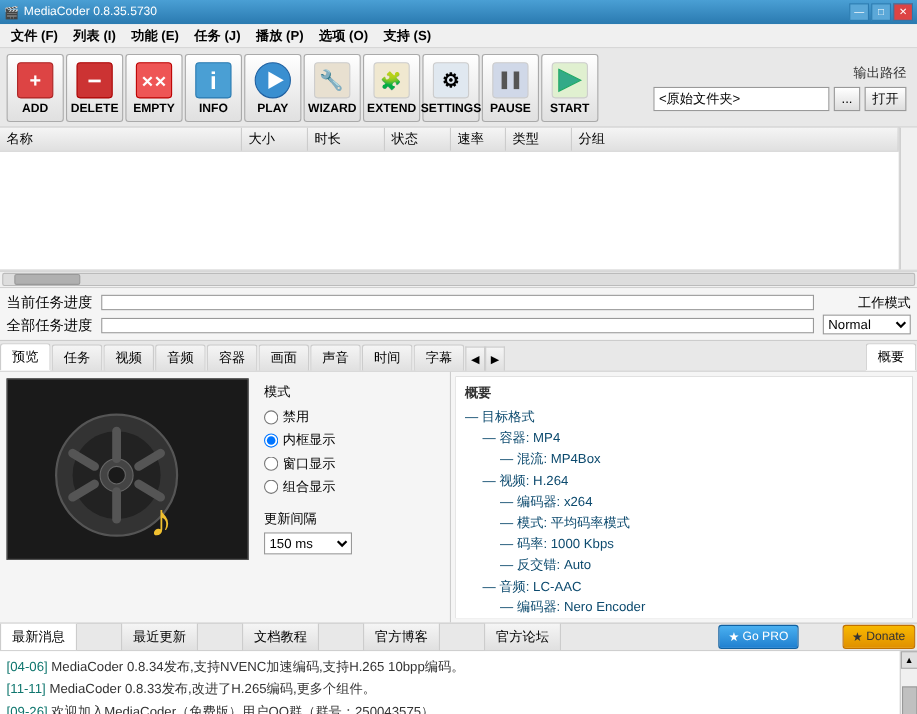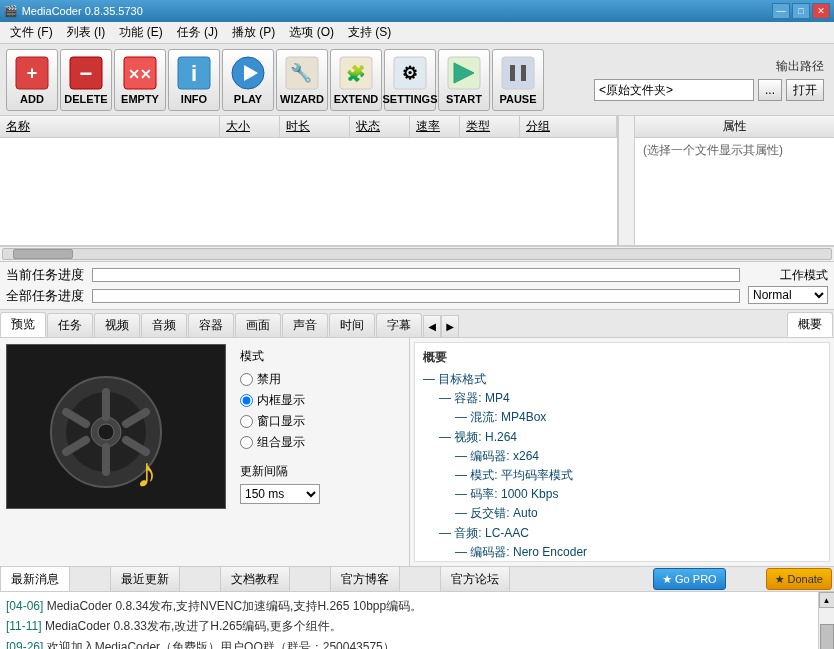--- a/index.html
+++ b/index.html
@@ -35,20 +35,21 @@
     }
     .title-btn.close { background: #d44; }
     .menu-bar {
       background: #f0f0f0;
       height: 22px;
       display: flex;
       align-items: center;
       border-bottom: 1px solid #ccc;
       padding: 0 4px;
       gap: 2px;
+      font-weight: bold;
     }
     .menu-item {
       padding: 2px 6px;
       cursor: pointer;
       font-size: 12px;
     }
     .toolbar {
       background: #e8e8e8;
       height: 72px;
       display: flex;
@@ -114,21 +115,20 @@
     .file-table {
       flex: 1;
       border-right: 1px solid #ccc;
       overflow: hidden;
     }
     .file-table-header {
       display: flex;
       background: linear-gradient(to bottom, #f5f5f5, #e0e0e0);
       border-bottom: 1px solid #ccc;
       height: 22px;
-      text-decoration: underline;
     }
     .file-col {
       border-right: 1px solid #ccc;
       padding: 2px 6px;
       font-size: 12px;
       display: flex;
       align-items: center;
     }
     .file-col.name { width: 220px; }
     .file-col.size { width: 60px; }
@@ -476,35 +476,35 @@
       <svg width="36" height="36" viewBox="0 0 36 36">
         <rect x="2" y="2" width="32" height="32" rx="3" fill="#e0e8f0" stroke="#ccc" stroke-width="1"></rect>
         <text x="18" y="24" text-anchor="middle" font-size="18">⚙</text>
       </svg>
     </div>
     <span>SETTINGS</span>
   </button>
   <button class="toolbar-btn">
     <div class="toolbar-icon">
       <svg width="36" height="36" viewBox="0 0 36 36">
-        <rect x="2" y="2" width="32" height="32" rx="3" fill="#e0f0d0" stroke="#ccc" stroke-width="1"></rect>
-        <polygon points="8,8 28,18 8,28" fill="#3a8" stroke="#2a6" stroke-width="1"></polygon>
-      </svg>
-    </div>
-    <span>START</span>
-  </button>
-  <button class="toolbar-btn">
-    <div class="toolbar-icon">
-      <svg width="36" height="36" viewBox="0 0 36 36">
         <rect x="2" y="2" width="32" height="32" rx="3" fill="#d0d8e8" stroke="#ccc" stroke-width="1"></rect>
         <rect x="10" y="10" width="5" height="16" fill="#555"></rect>
         <rect x="21" y="10" width="5" height="16" fill="#555"></rect>
       </svg>
     </div>
     <span>PAUSE</span>
+  </button>
+  <button class="toolbar-btn">
+    <div class="toolbar-icon">
+      <svg width="36" height="36" viewBox="0 0 36 36">
+        <rect x="2" y="2" width="32" height="32" rx="3" fill="#e0f0d0" stroke="#ccc" stroke-width="1"></rect>
+        <polygon points="8,8 28,18 8,28" fill="#3a8" stroke="#2a6" stroke-width="1"></polygon>
+      </svg>
+    </div>
+    <span>START</span>
   </button>
 
   <div class="output-path-area">
     <span class="output-path-label">输出路径</span>
     <div class="output-path-row">
       <input class="output-path-input" type="text" value="&lt;原始文件夹&gt;" style="">
       <button class="browse-btn">...</button>
       <button class="open-btn">打开</button>
     </div>
   </div>
@@ -518,28 +518,20 @@
       <div class="file-col duration">时长</div>
       <div class="file-col status">状态</div>
       <div class="file-col speed">速率</div>
       <div class="file-col type">类型</div>
       <div class="file-col group">分组</div>
     </div>
     <div class="file-list-body"></div>
   </div>
   <div style="display:flex; flex-direction:column; background:#f0f0f0; width:16px; border-left:1px solid #ccc;">
     
-  </div>
-  <div class="properties-panel">
-    <div class="properties-header">
-      <span>属性</span>
-    </div>
-    <div class="properties-body">
-      <span>(选择一个文件显示其属性)</span>
-    </div>
   </div>
 </div>
 
 <div style="height:16px; background:#f0f0f0; border-top:1px solid #ccc; border-bottom:1px solid #ccc; display:flex; align-items:center; padding:0 2px;">
   <div style="flex:1; height:12px; background:#ddd; border:1px solid #bbb; border-radius:2px; position:relative;">
     <div style="width:60px; height:10px; background:#b0b0b0; border:1px solid #999; border-radius:2px; position:absolute; left:10px; top:0;"></div>
   </div>
 </div>
 
 <div class="progress-area">

